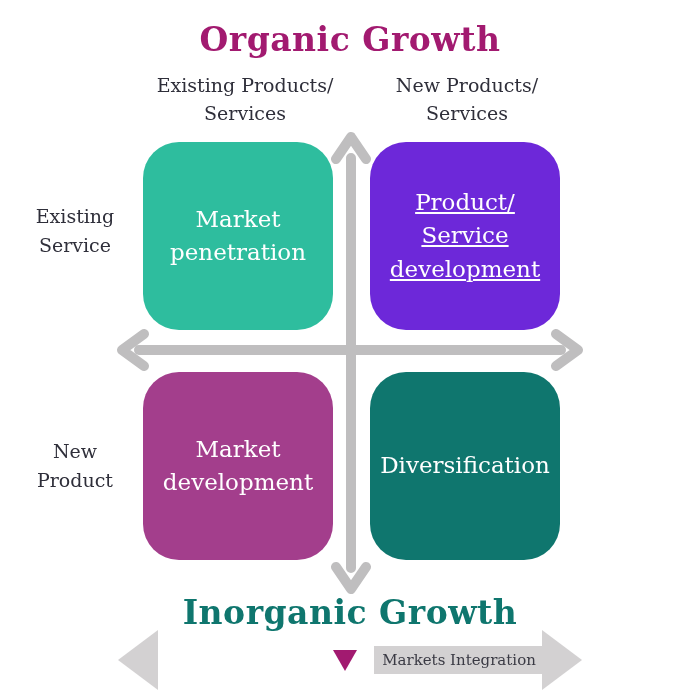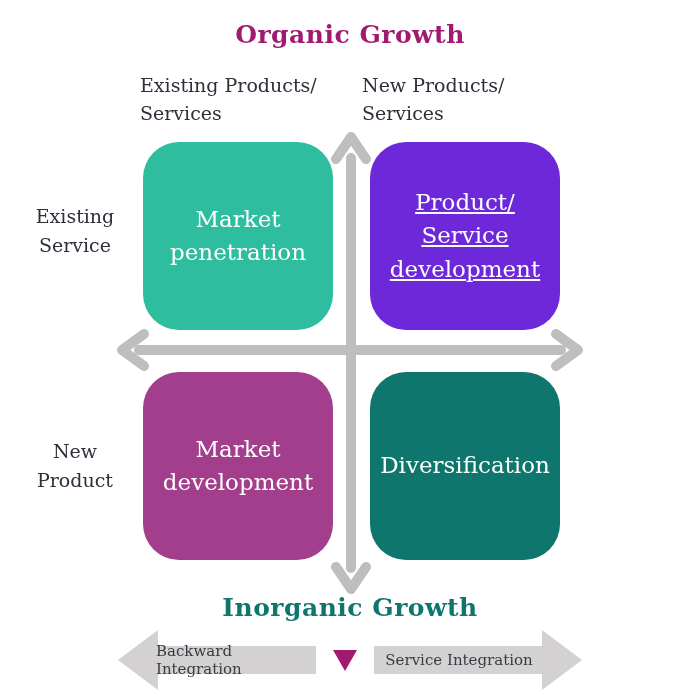--- a/index.html
+++ b/index.html
@@ -2,26 +2,26 @@
 <html><head>
 <meta charset="utf-8">
 <style>
   html,body{margin:0;padding:0;background:#ffffff;}
   .canvas{
     position:relative;width:700px;height:700px;background:#ffffff;
     font-family:"DejaVu Serif","Liberation Serif",serif;overflow:hidden;
   }
   .title{
     position:absolute;left:0;width:700px;text-align:center;
-    font-weight:bold;font-size:25px;letter-spacing:0.5px;
+    font-weight:bold;font-size:33px;letter-spacing:0.5px;
   }
   .title-organic{top:20px;}
   .title-inorganic{top:593px;}
   .col-header{
-    position:absolute;top:72px;width:210px;text-align:left;
+    position:absolute;top:72px;width:210px;text-align:center;
     font-size:19px;line-height:1.45;color:#2f2f3a;white-space:pre-line;
   }
   .col-header-left{left:140px;}
   .col-header-right{left:362px;}
   .row-label{
     position:absolute;left:12px;width:126px;text-align:center;
     font-size:19px;line-height:1.5;color:#2f2f3a;white-space:pre-line;
   }
   .row-label-top{top:202px;}
   .row-label-bottom{top:437px;}
@@ -79,23 +79,20 @@
     <path d="M351 158 L351 568 M336 159 L351 137 L366 159 M336 567 L351 589 L366 567" fill="none" stroke-width="10" stroke-linecap="round" stroke-linejoin="round" stroke="#BFBEBF"></path>
 
     <path d="M139 350 L561 350 M144 334 L122 350 L144 366 M556 334 L578 350 L556 366" fill="none" stroke-width="10" stroke-linecap="round" stroke-linejoin="round" stroke="#BFBEBF"></path>
 
     <polygon points="118,660 158,630 158,690" fill="#D3D1D2"></polygon>
     <polygon points="582,660 542,630 542,690" fill="#D3D1D2"></polygon>
 
     <polygon points="333,650 357,650 345,671" fill="#A21A70"></polygon>
   </svg>
 
-  <div class="bar bar-backward" style="background-color: rgb(211, 209, 210);">
-    <span>Backward Integration</span>
-  </div>
 
   <div class="bar bar-forward" style="background-color: rgb(211, 209, 210);">
-    <span>Service Integration</span>
+    <span>Markets Integration</span>
   </div>
 
   <div class="title title-inorganic" style="color: #0f766e;">Inorganic Growth</div>
 
 </div>
 
 </body></html>

